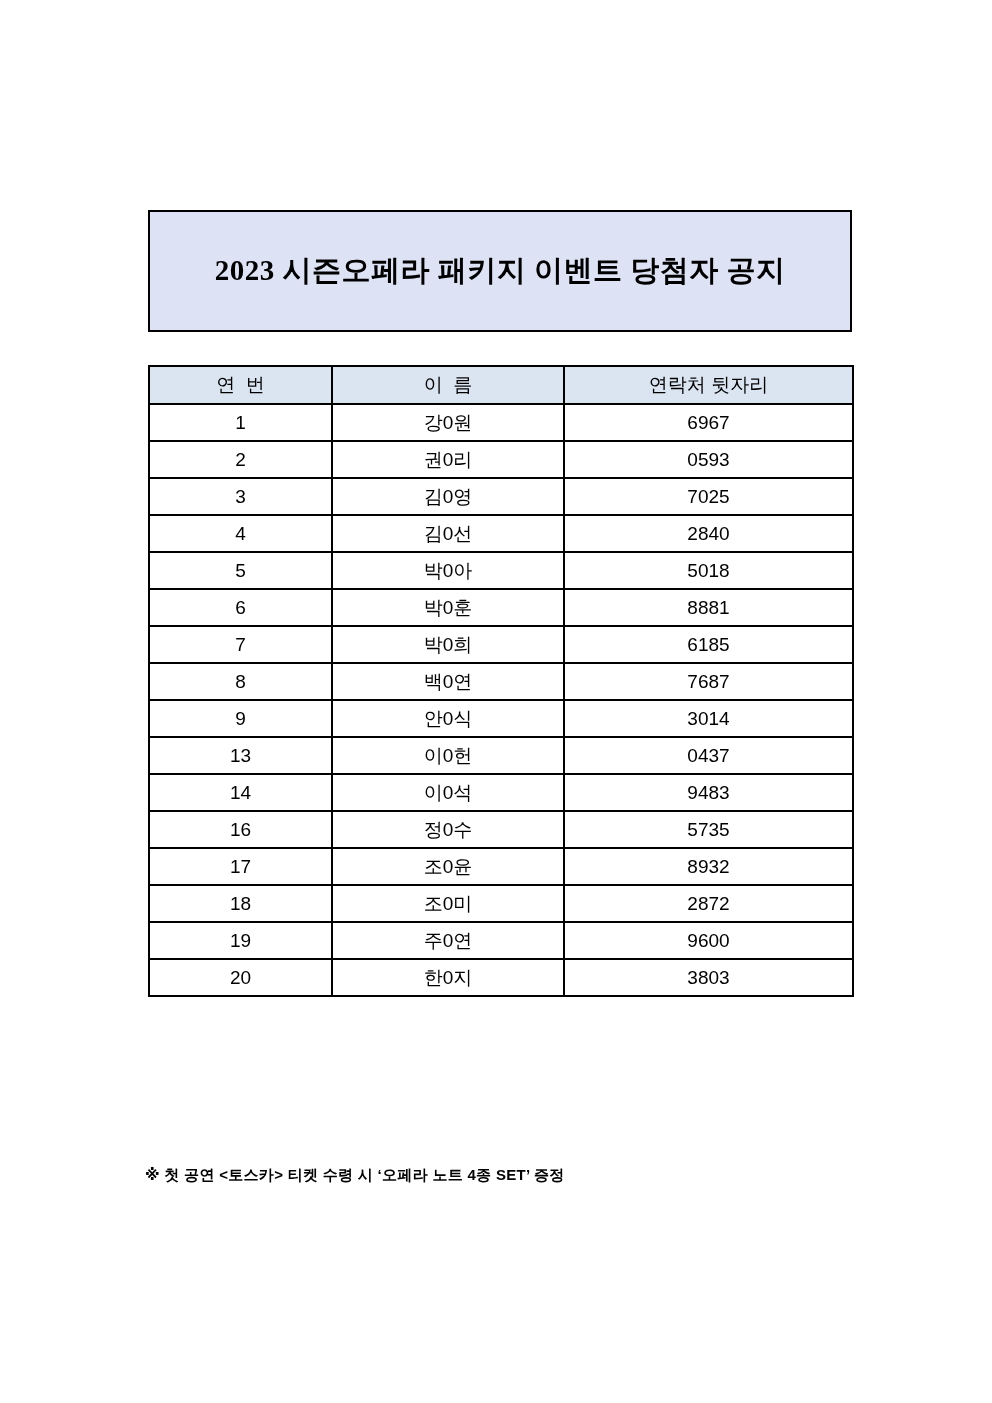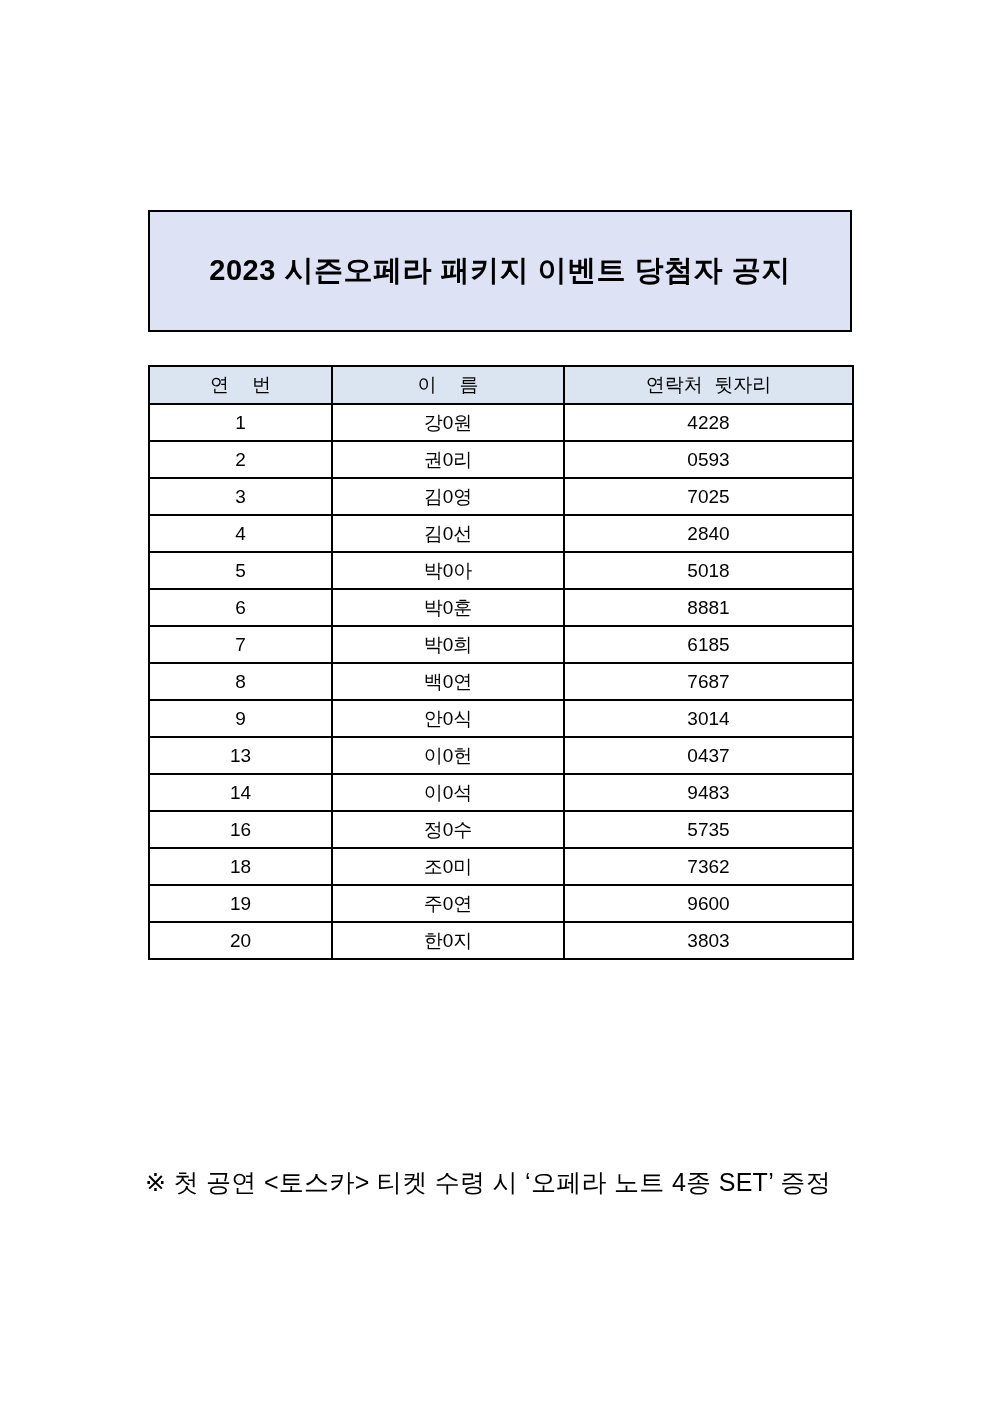--- a/index.html
+++ b/index.html
@@ -33,20 +33,21 @@
     border: 2px solid var(--border-color);
     display: flex;
     align-items: center;
     justify-content: center;
   }
   .title-box .title-text {
     font-size: 29px;
     font-weight: bold;
     letter-spacing: 0.5px;
     white-space: nowrap;
+    font-family: Liberation Serif, serif;
   }
   table.winner-table {
     position: absolute;
     left: 148px;
     top: 365px;
     width: 704px;
     border-collapse: collapse;
     table-layout: fixed;
   }
   table.winner-table th,
@@ -55,32 +56,31 @@
     text-align: center;
     vertical-align: middle;
     font-size: 19px;
     font-weight: normal;
     padding: 0;
   }
   table.winner-table th {
     background: var(--header-bg);
     height: 38px;
     white-space: pre;
-    font-family: Liberation Mono, monospace;
   }
   table.winner-table td {
     height: 37px;
     background: #ffffff;
   }
   .footnote {
     position: absolute;
     left: 145px;
     top: 1166px;
-    font-size: 25px;
-    font-weight: normal;
+    font-size: 15px;
+    font-weight: bold;
     letter-spacing: 0.3px;
     white-space: pre;
   }
 </style>
 </head>
 <body>
 
 <div class="page">
 
   <div class="title-box">
@@ -97,21 +97,21 @@
       <tr>
         <th>연  번</th>
         <th>이  름</th>
         <th>연락처 뒷자리</th>
       </tr>
     </thead>
     <tbody>
         <tr>
           <td>1</td>
           <td>강0원</td>
-          <td>4228</td>
+          <td>6967</td>
         </tr>
         <tr>
           <td>2</td>
           <td>권0리</td>
           <td>0593</td>
         </tr>
         <tr>
           <td>3</td>
           <td>김0영</td>
           <td>7025</td>
@@ -155,23 +155,28 @@
           <td>14</td>
           <td>이0석</td>
           <td>9483</td>
         </tr>
         <tr>
           <td>16</td>
           <td>정0수</td>
           <td>5735</td>
         </tr>
         <tr>
+          <td>17</td>
+          <td>조0윤</td>
+          <td>8932</td>
+        </tr>
+        <tr>
           <td>18</td>
           <td>조0미</td>
-          <td>7362</td>
+          <td>2872</td>
         </tr>
         <tr>
           <td>19</td>
           <td>주0연</td>
           <td>9600</td>
         </tr>
         <tr>
           <td>20</td>
           <td>한0지</td>
           <td>3803</td>

